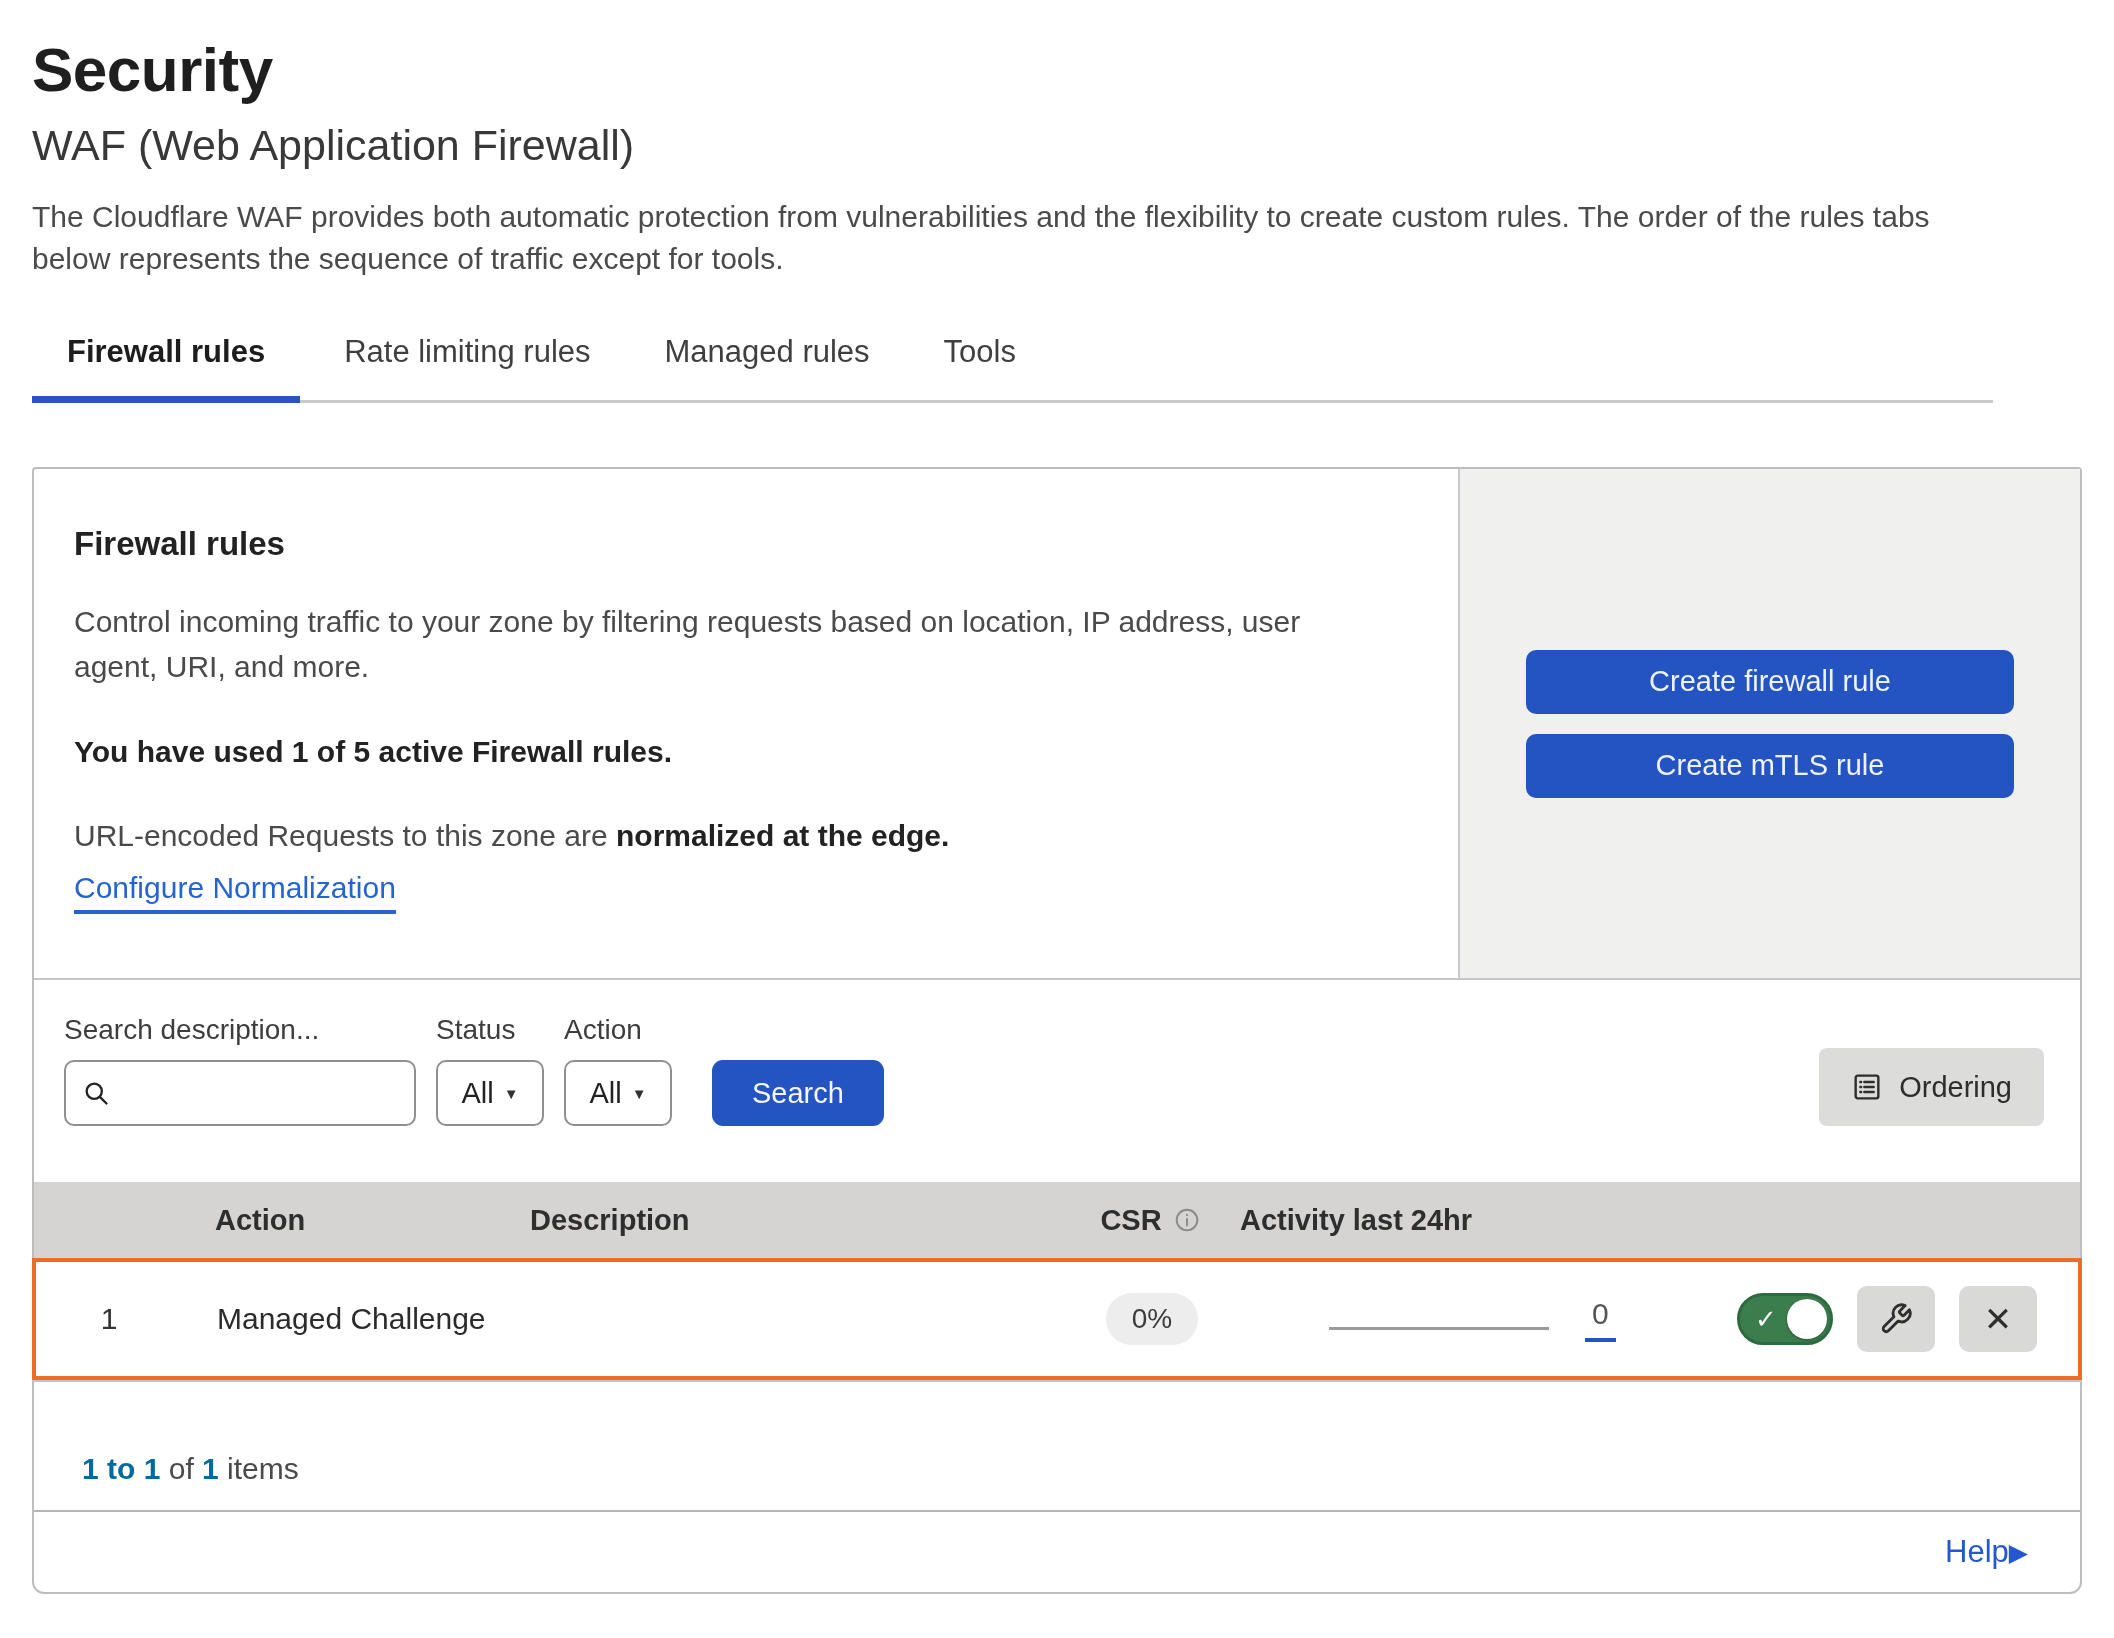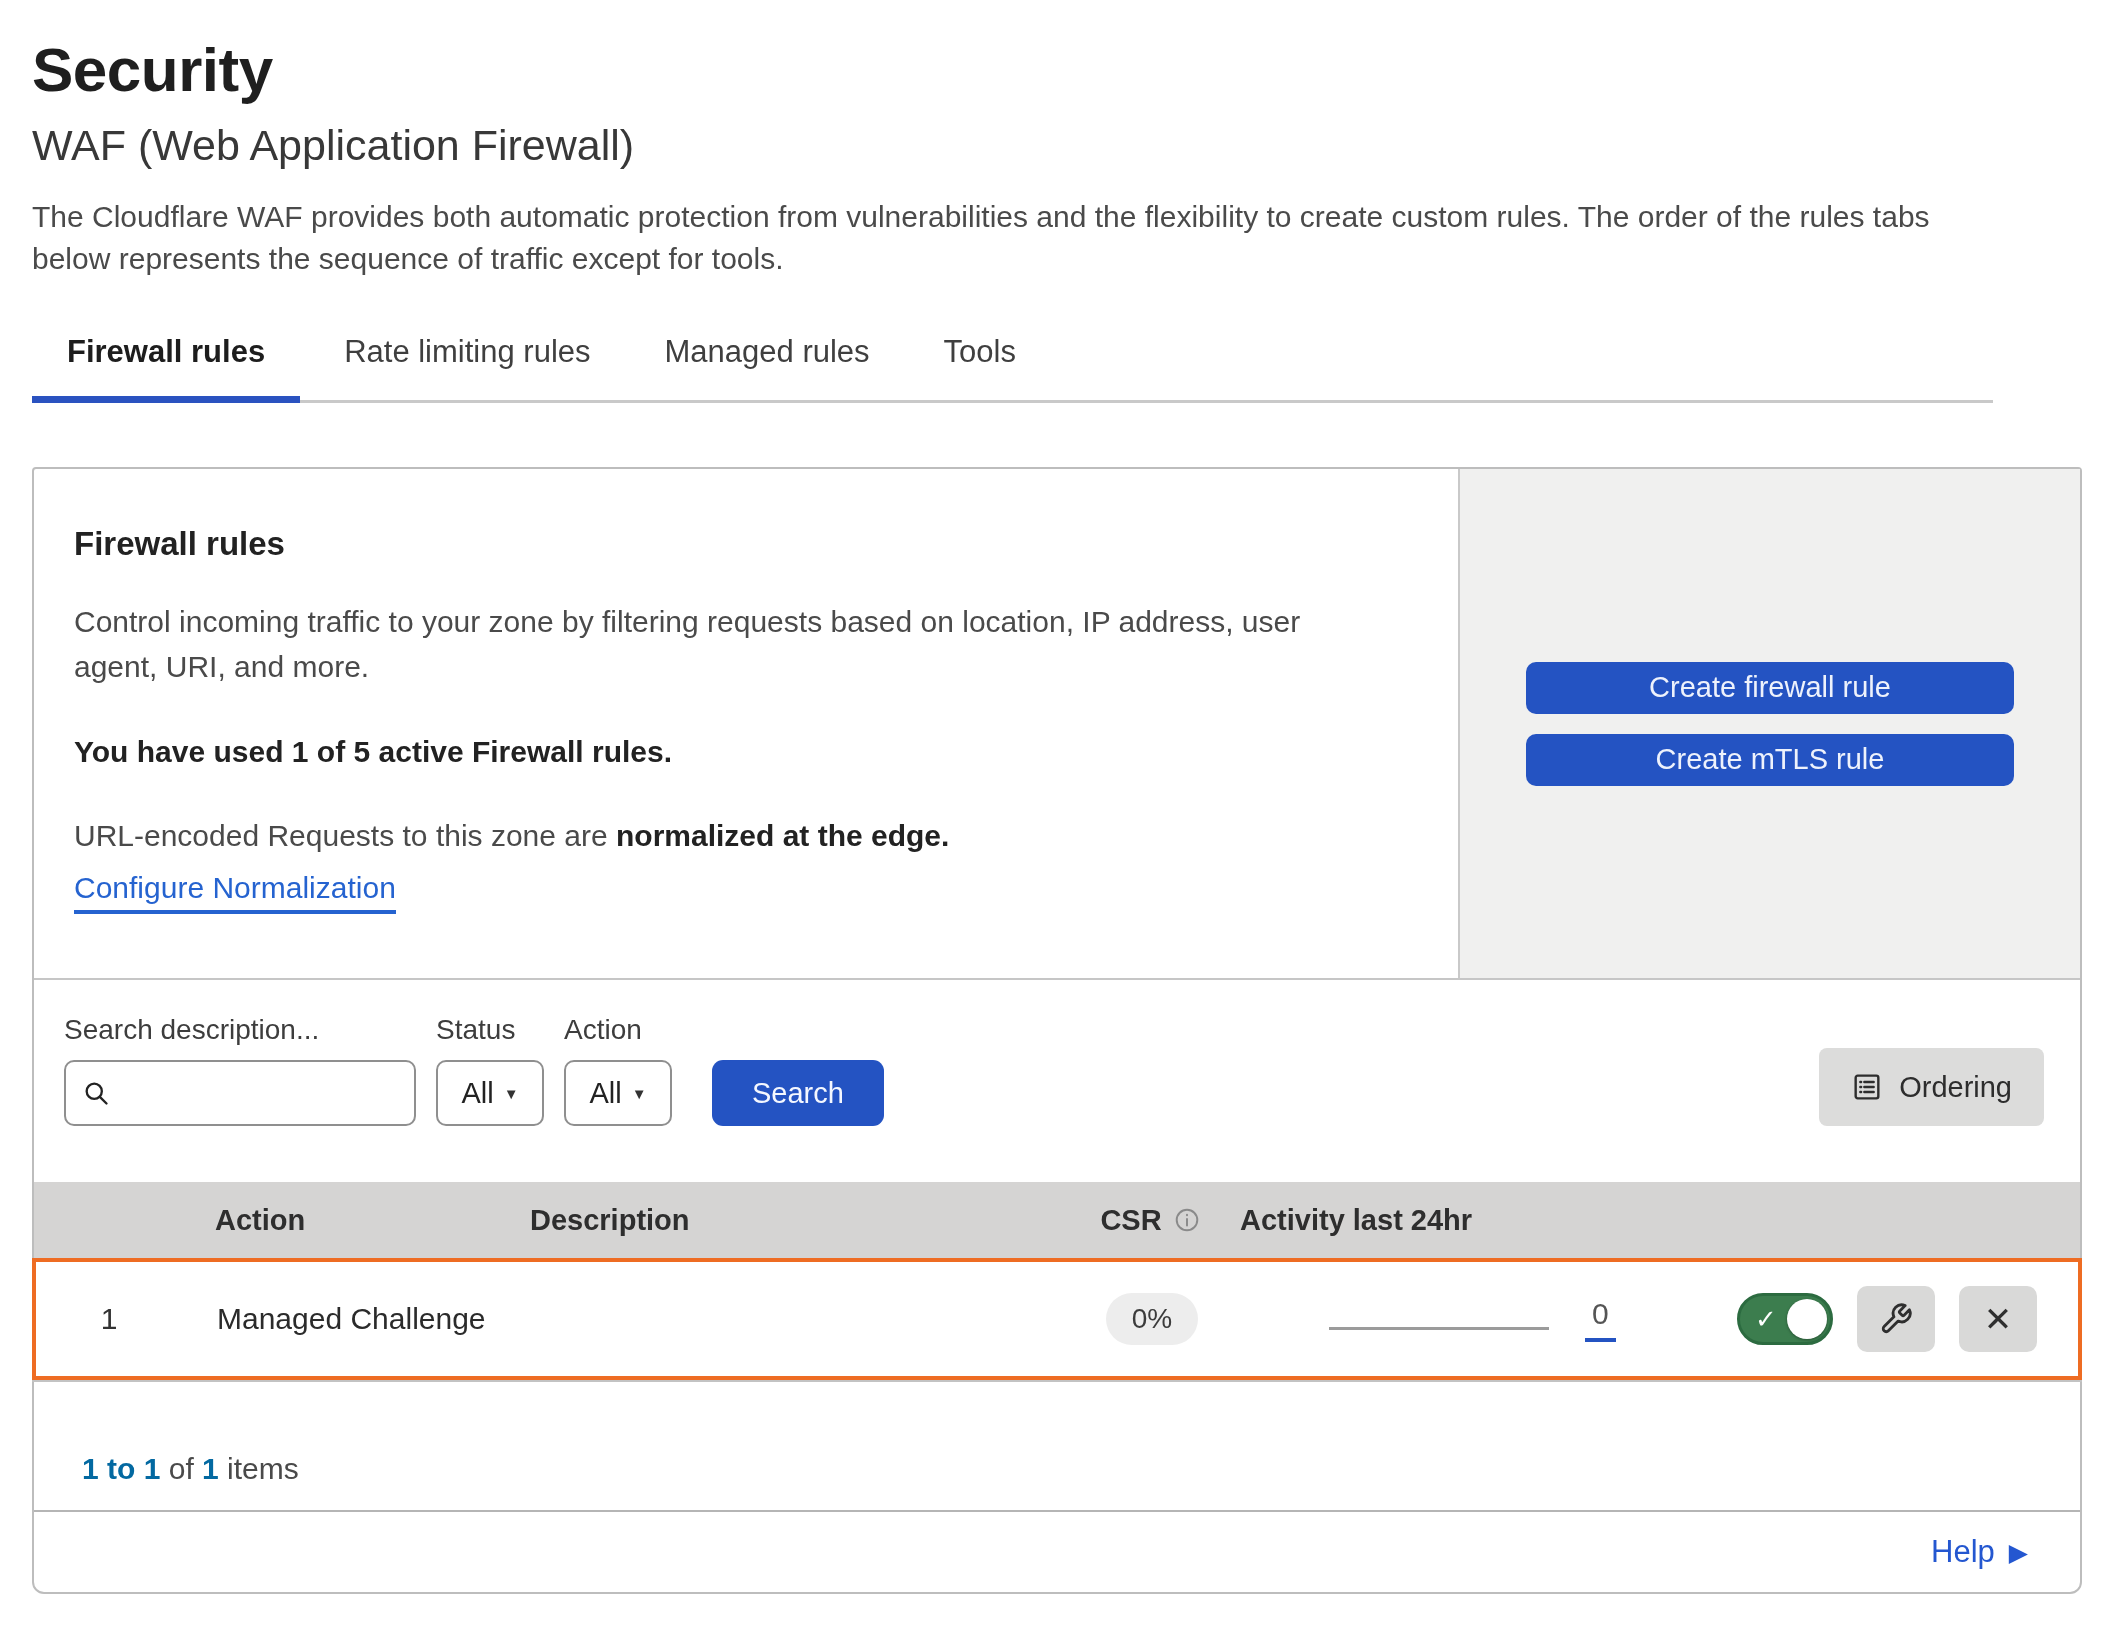--- a/index.html
+++ b/index.html
@@ -25,21 +25,21 @@
   .card-top-left { flex:1; padding:56px 70px 64px 40px; }
   .card-heading { font-size:33px; font-weight:700; color:#222; }
   .card-desc { margin-top:36px; font-size:30px; line-height:1.5; color:#4a4a4a; max-width:1300px; }
   .usage-line { margin-top:46px; font-size:30px; font-weight:700; color:#222; }
   .norm-line { margin-top:50px; font-size:30px; color:#4a4a4a; }
   .norm-line b { color:#222; }
   .norm-link { display:inline-block; margin-top:18px; font-size:30px; color:#2563d0; text-decoration:none;
                border-bottom:4px solid #2563d0; padding-bottom:5px; cursor:pointer; }
   .card-top-right { width:622px; flex-shrink:0; background:#f0f0ef; border-left:2px solid #c9c9c9;
                     display:flex; flex-direction:column; justify-content:center; gap:20px; padding:0 66px; }
-  .btn-primary { height:52px; width:100%; border:none; border-radius:10px; background:#2453c2; color:#eef2fc;
+  .btn-primary { height:64px; width:100%; border:none; border-radius:10px; background:#2453c2; color:#eef2fc;
                  font-size:29px; font-family:inherit; cursor:pointer; }
 
   
   .filter-row { display:flex; align-items:flex-end; padding:34px 36px 56px 30px; }
   .fgroup { display:flex; flex-direction:column; }
   .flabel { font-size:28px; color:#3d3d3d; margin-bottom:14px; }
   .search-box { width:352px; height:66px; border:2px solid #8f8f8f; border-radius:10px; background:#fff;
                 display:flex; align-items:center; padding-left:16px; }
   .search-box input { border:none; outline:none; flex:1; height:100%; font-size:28px; font-family:inherit; background:transparent; margin-left:10px; }
   .select-box { width:108px; height:66px; border:2px solid #8f8f8f; border-radius:10px; background:#fff;
@@ -79,21 +79,21 @@
   .icon-btn { width:78px; height:66px; border:none; border-radius:10px; background:#d9d9d8; display:flex; align-items:center; justify-content:center; cursor:pointer; }
   .close-glyph { font-size:34px; color:#2f2f2f; line-height:1; }
 
   .row-hairline { height:0; border-top:2px solid #c3c3c3; margin:0 -2px; }
 
   
   .list-footer { padding:70px 0 24px 48px; font-size:30px; color:#4a4a4a; }
   .list-footer b { color:#0369a1; }
   .help-row { border-top:2px solid #b5b5b5; height:82px; display:flex; align-items:center; justify-content:flex-end;
               padding-right:52px; }
-  .help-link { display:flex; align-items:center; gap:14px; color:#2457d0; font-size:31px; text-decoration:none; cursor:pointer; }
+  .help-link { display:flex; align-items:center; color:#2457d0; font-size:31px; text-decoration:none; cursor:pointer; }
   .help-arrow { font-size:25px; }
   svg { display:block; }
 </style>
 </head>
 <body>
 
 <div class="content">
 
   <h1 class="page-title">Security</h1>
   <h2 class="page-subtitle">WAF (Web Application Firewall)</h2>

